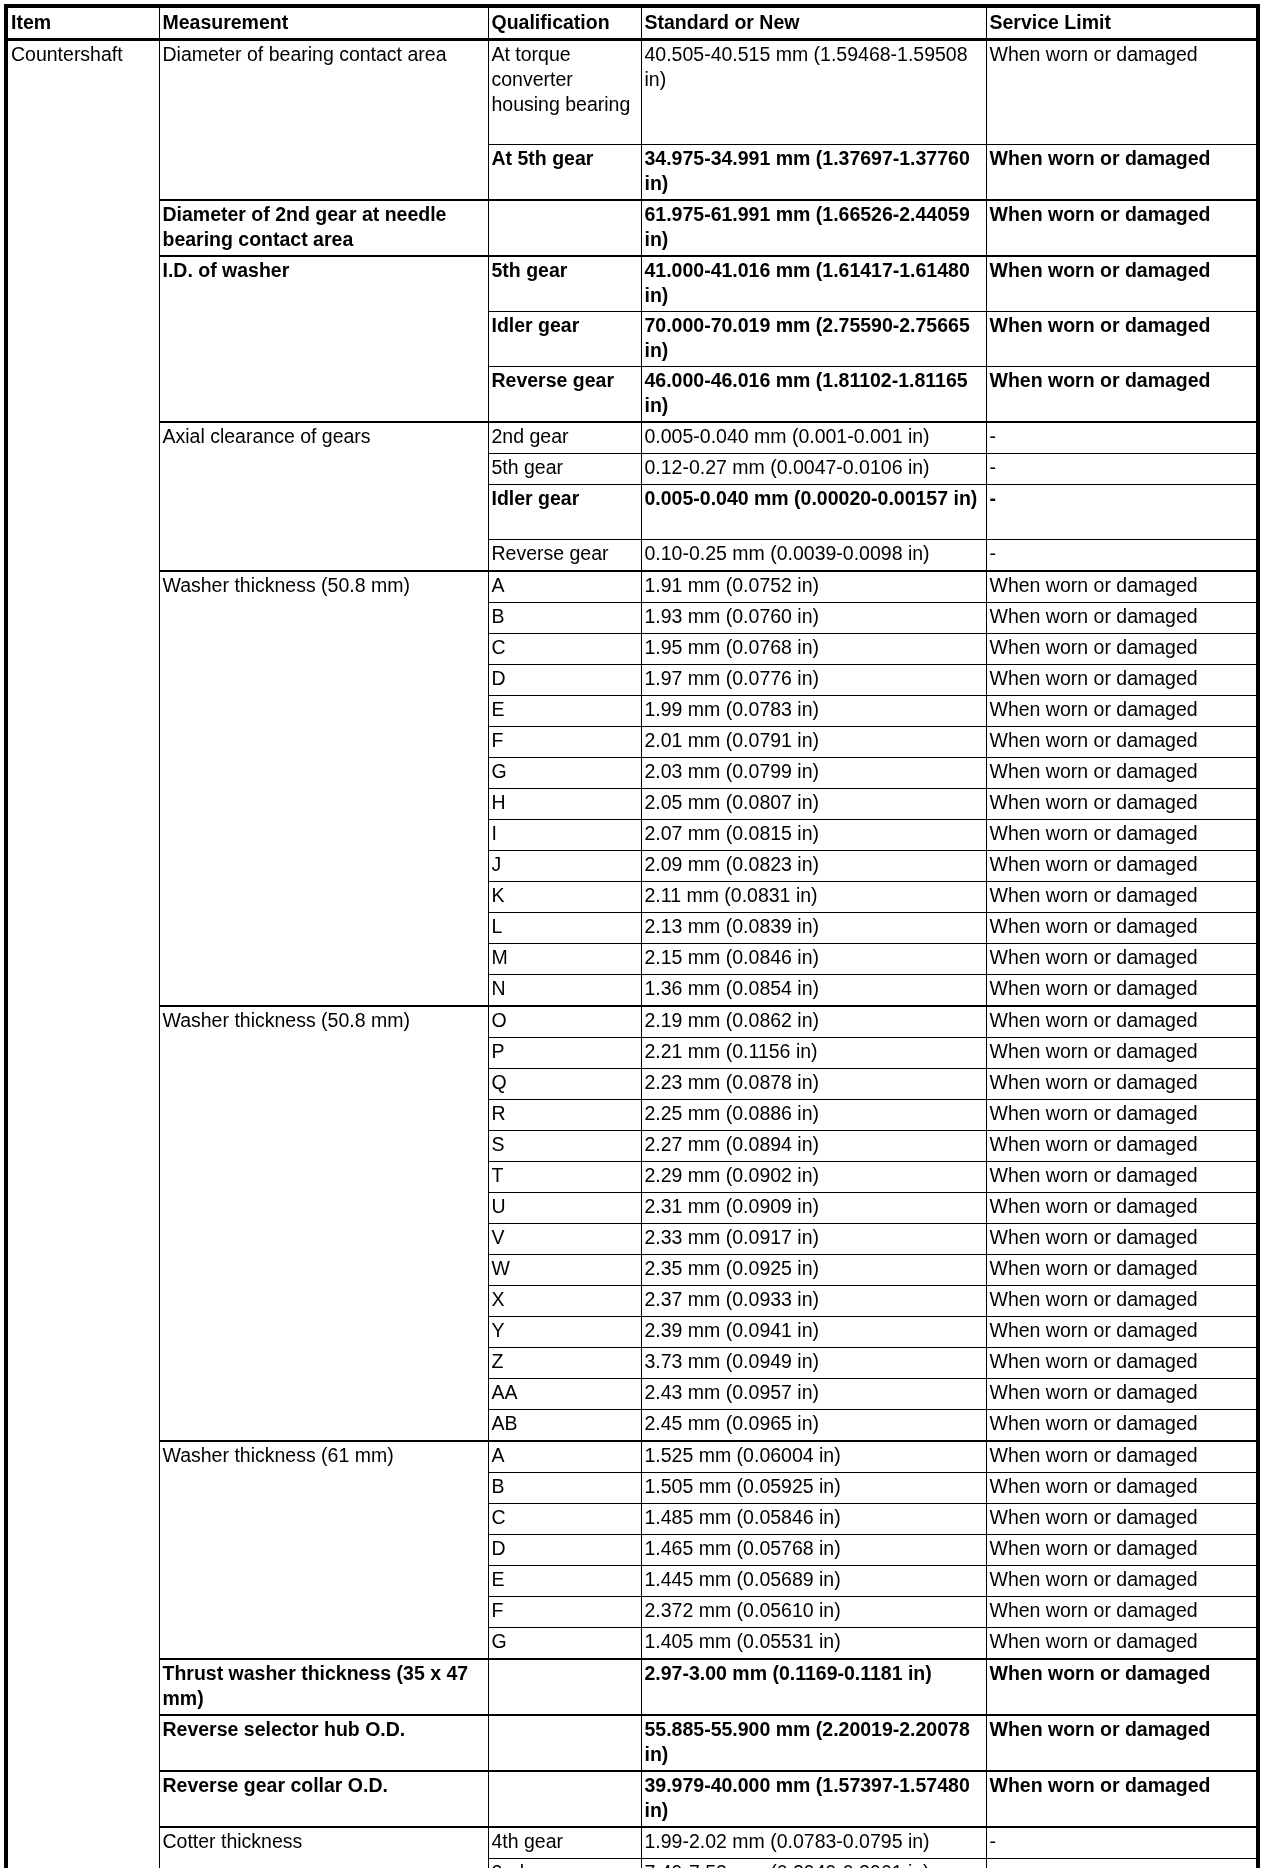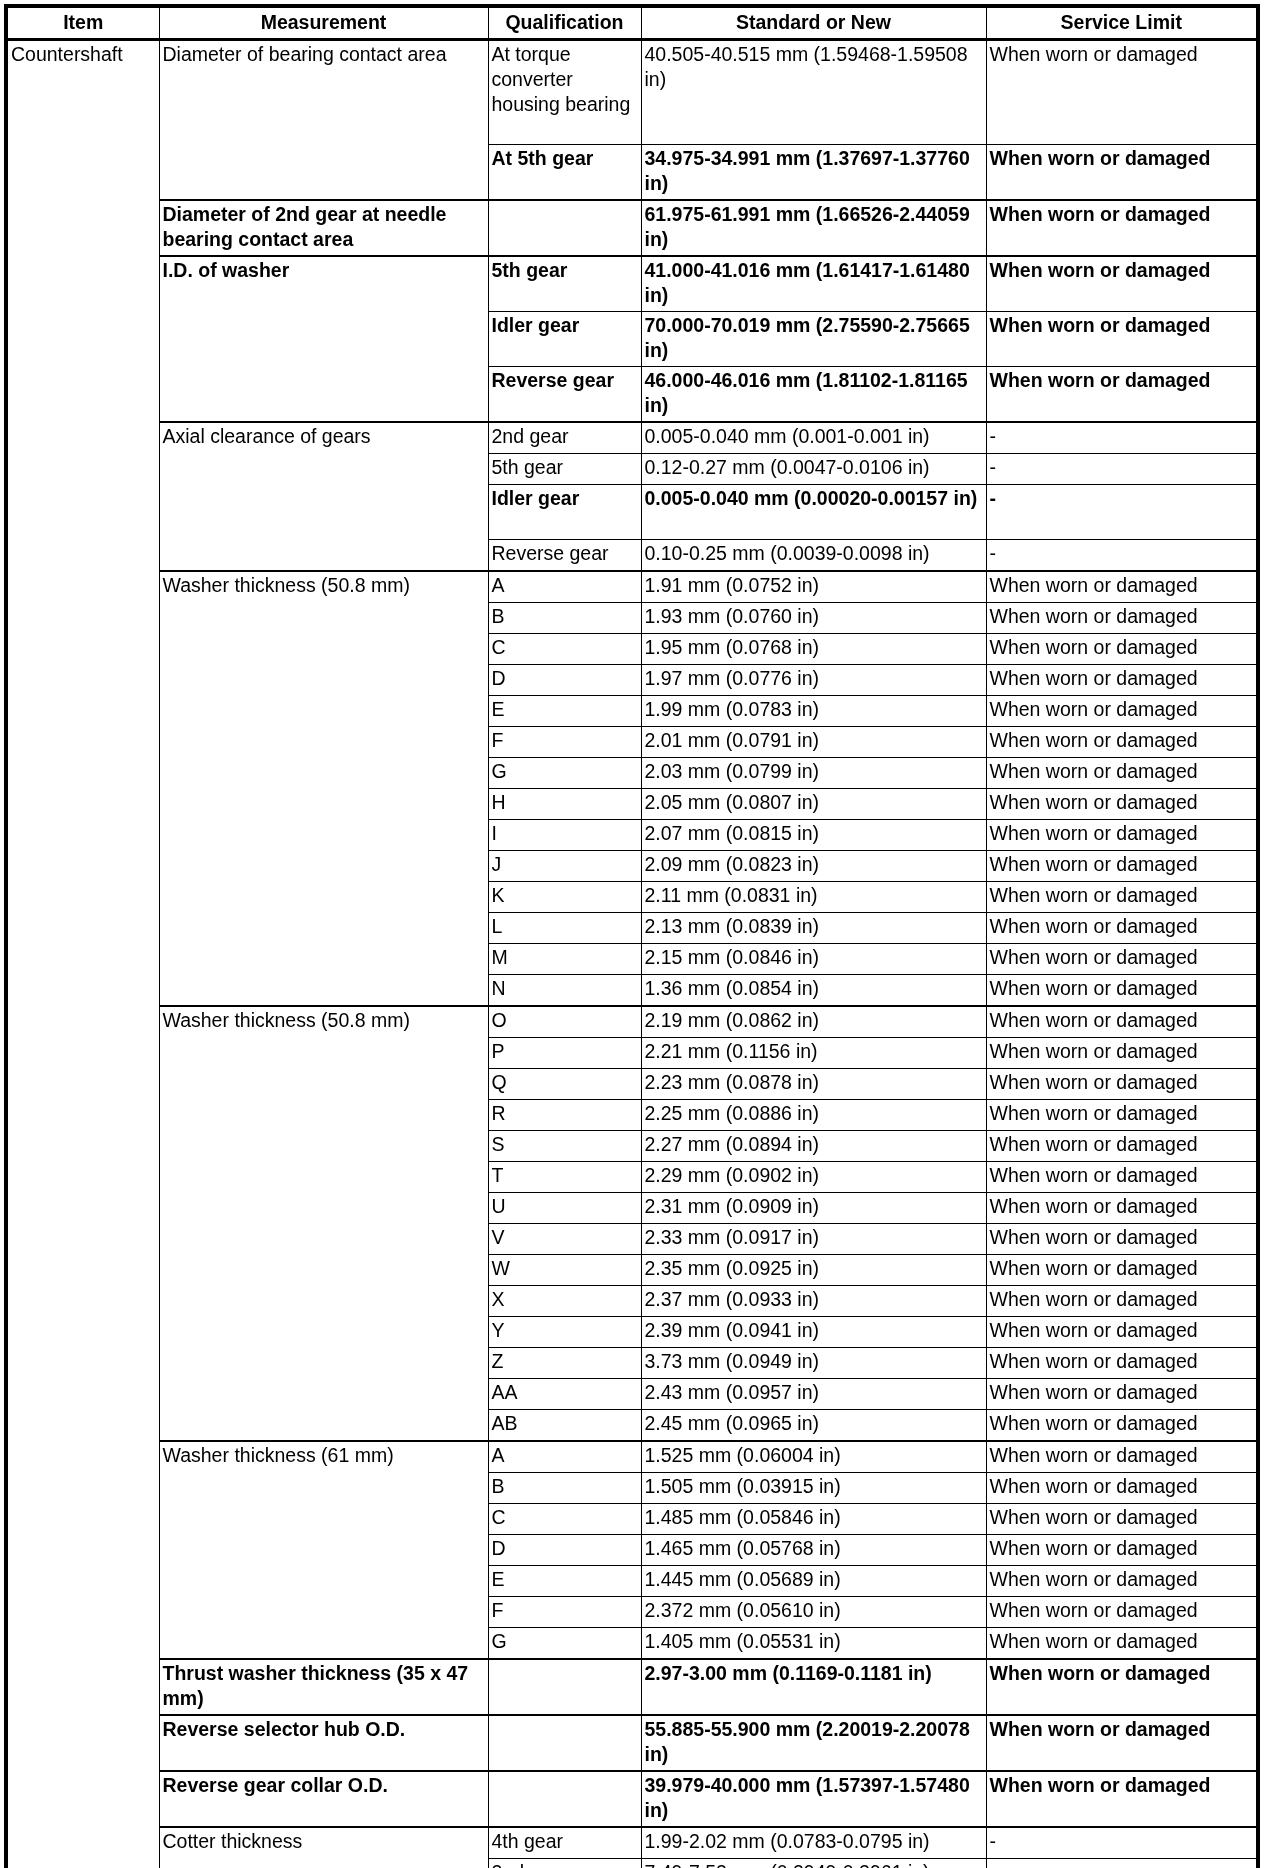--- a/index.html
+++ b/index.html
@@ -18,21 +18,20 @@
   .spec-table th, .spec-table td {
     border: 1.5px solid #000;
     padding: 1px 3px 3px 3px;
     vertical-align: top;
     text-align: left;
     white-space: normal;
     word-wrap: break-word;
   }
   .spec-table thead th {
     font-weight: bold;
-    text-align: center;
     height: 26px;
     border-bottom: 3px solid #000;
     padding: 2px 3px 2px 3px;
   }
   .spec-table td { height: 26px; }
   .spec-table tr.l2 td { height: 50px; font-weight: bold; }
   .spec-table tr.l4 td { height: 99px; }
   .group-top td { border-top-width: 2.5px; }
   col.c1 { width: 153px; }
   col.c2 { width: 329px; }
@@ -259,21 +258,21 @@
         <td>When worn or damaged</td>
       </tr>
       <tr class="group-top">
         <td rowspan="7">Washer thickness (61 mm)</td>
         <td>A</td>
         <td>1.525 mm (0.06004 in)</td>
         <td>When worn or damaged</td>
       </tr>
       <tr>
         <td>B</td>
-        <td>1.505 mm (0.03915 in)</td>
+        <td>1.505 mm (0.05925 in)</td>
         <td>When worn or damaged</td>
       </tr>
       <tr>
         <td>C</td>
         <td>1.485 mm (0.05846 in)</td>
         <td>When worn or damaged</td>
       </tr>
       <tr>
         <td>D</td>
         <td>1.465 mm (0.05768 in)</td>

